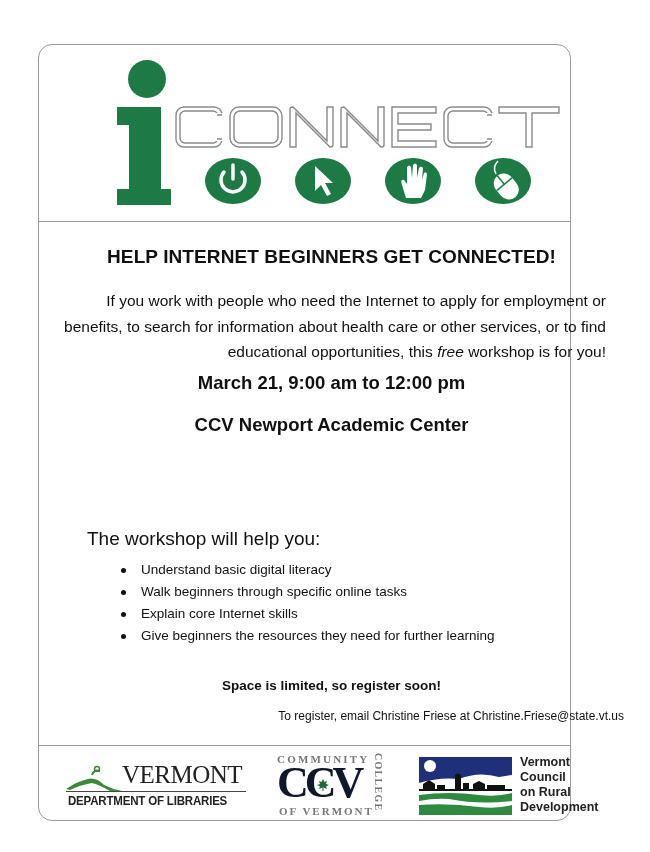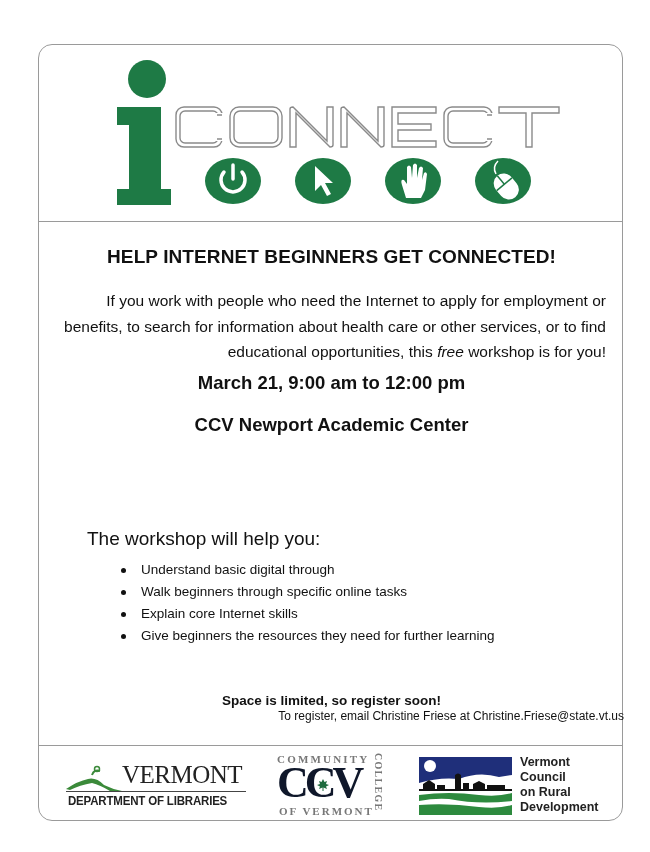--- a/index.html
+++ b/index.html
@@ -1,35 +1,35 @@
 <!DOCTYPE html>
 <html><head>
 <meta charset="utf-8">
 <style>
   html, body { margin:0; padding:0; background:#ffffff; }
   body { width:650px; height:852px; position:relative; overflow:hidden;
          font-family:"Liberation Sans", "DejaVu Sans", sans-serif; color:#111; }
-  .card { position:absolute; left:38px; top:44px; width:585px; height:777px;
+  .card { position:absolute; left:38px; top:44px; width:533px; height:777px;
           border:1.5px solid #9a9a9a; border-radius:14px; box-sizing:border-box; }
   .hdr { position:absolute; left:0; top:0; width:100%; height:177px; }
   .div1 { position:absolute; left:0; top:176px; width:100%; height:0; border-top:1.5px solid #9a9a9a; }
   .div2 { position:absolute; left:0; top:700px; width:100%; height:0; border-top:1.5px solid #9a9a9a; }
 
   .logo { position:absolute; left:74px; top:12px; width:450px; height:160px; }
 
   .headline { position:absolute; left:0; top:201px; width:585px; text-align:center;
               font-weight:bold; font-size:19px; letter-spacing:0.1px; }
   .intro { position:absolute; left:22px; top:243px; width:545px; font-size:15.5px; line-height:25.5px;text-align:right; }
   .intro em { font-style:italic; }
   .event { position:absolute; left:0; width:585px; text-align:center; font-weight:bold; font-size:18.5px; }
   .help-title { position:absolute; left:48px; top:483px; font-size:19px; }
   .bullets { position:absolute; left:80px; top:514px; margin:0; padding:0; list-style:none; font-size:13.5px; }
   .bullets li { height:22px; line-height:22px; position:relative; padding-left:22px; }
   .bullets li .dot { position:absolute; left:2px; top:9px; width:5px; height:5px; border-radius:50%; background:#111; }
-  .space { position:absolute; left:0; top:633px; width:585px; text-align:center; font-weight:bold; font-size:13.5px;margin-top:15px; }
+  .space { position:absolute; left:0; top:633px; width:585px; text-align:center; font-weight:bold; font-size:13.5px; }
   .register { position:absolute; left:0; top:664px; width:585px; text-align:right; font-size:12px; }
 
   .footer { position:absolute; left:0; top:702px; width:100%; height:74px; }
   .vdl { position:absolute; left:25px; top:12px; width:185px; height:50px; }
   .vdl-word { position:absolute; left:58px; top:2px; font-family:"Liberation Serif", serif; font-size:25px; color:#222; letter-spacing:-0.5px; }
   .vdl-rule { position:absolute; left:2px; top:32px; width:180px; border-top:1.5px solid #444; }
   .vdl-sub { position:absolute; left:4px; top:35px; font-weight:bold; font-size:12.5px; color:#222; letter-spacing:-0.2px; transform:scaleX(0.92); transform-origin:left; white-space:nowrap; }
 
   .ccv { position:absolute; left:236px; top:6px; width:112px; height:64px;font-weight:bold; }
   .ccv-top { position:absolute; left:2px; top:0; font-family:"Liberation Serif", serif; font-size:11px; letter-spacing:2.2px; color:#777; }
@@ -111,21 +111,21 @@
 
   <div class="headline">HELP INTERNET BEGINNERS GET CONNECTED!</div>
 
   <p class="intro" style="margin:0;"><span>If you work with people who need the Internet to apply for employment or benefits, to search for information about health care or other services, or to find educational opportunities, this </span><em>free</em><span> workshop is for you!</span></p>
 
   <div class="event" style="top:327px;">March 21, 9:00 am to 12:00 pm</div>
   <div class="event" style="top:369px;">CCV Newport Academic Center</div>
 
   <div class="help-title">The workshop will help you:</div>
   <ul class="bullets">
-    <li><span class="dot"></span><span>Understand basic digital through</span></li>
+    <li><span class="dot"></span><span>Understand basic digital literacy</span></li>
     <li><span class="dot"></span><span>Walk beginners through specific online tasks</span></li>
     <li><span class="dot"></span><span>Explain core Internet skills</span></li>
     <li><span class="dot"></span><span>Give beginners the resources they need for further learning</span></li>
   </ul>
 
   <div class="space">Space is limited, so register soon!</div>
   <div class="register">To register, email Christine Friese at Christine.Friese@state.vt.us</div>
 
   <div class="div2"></div>
 

